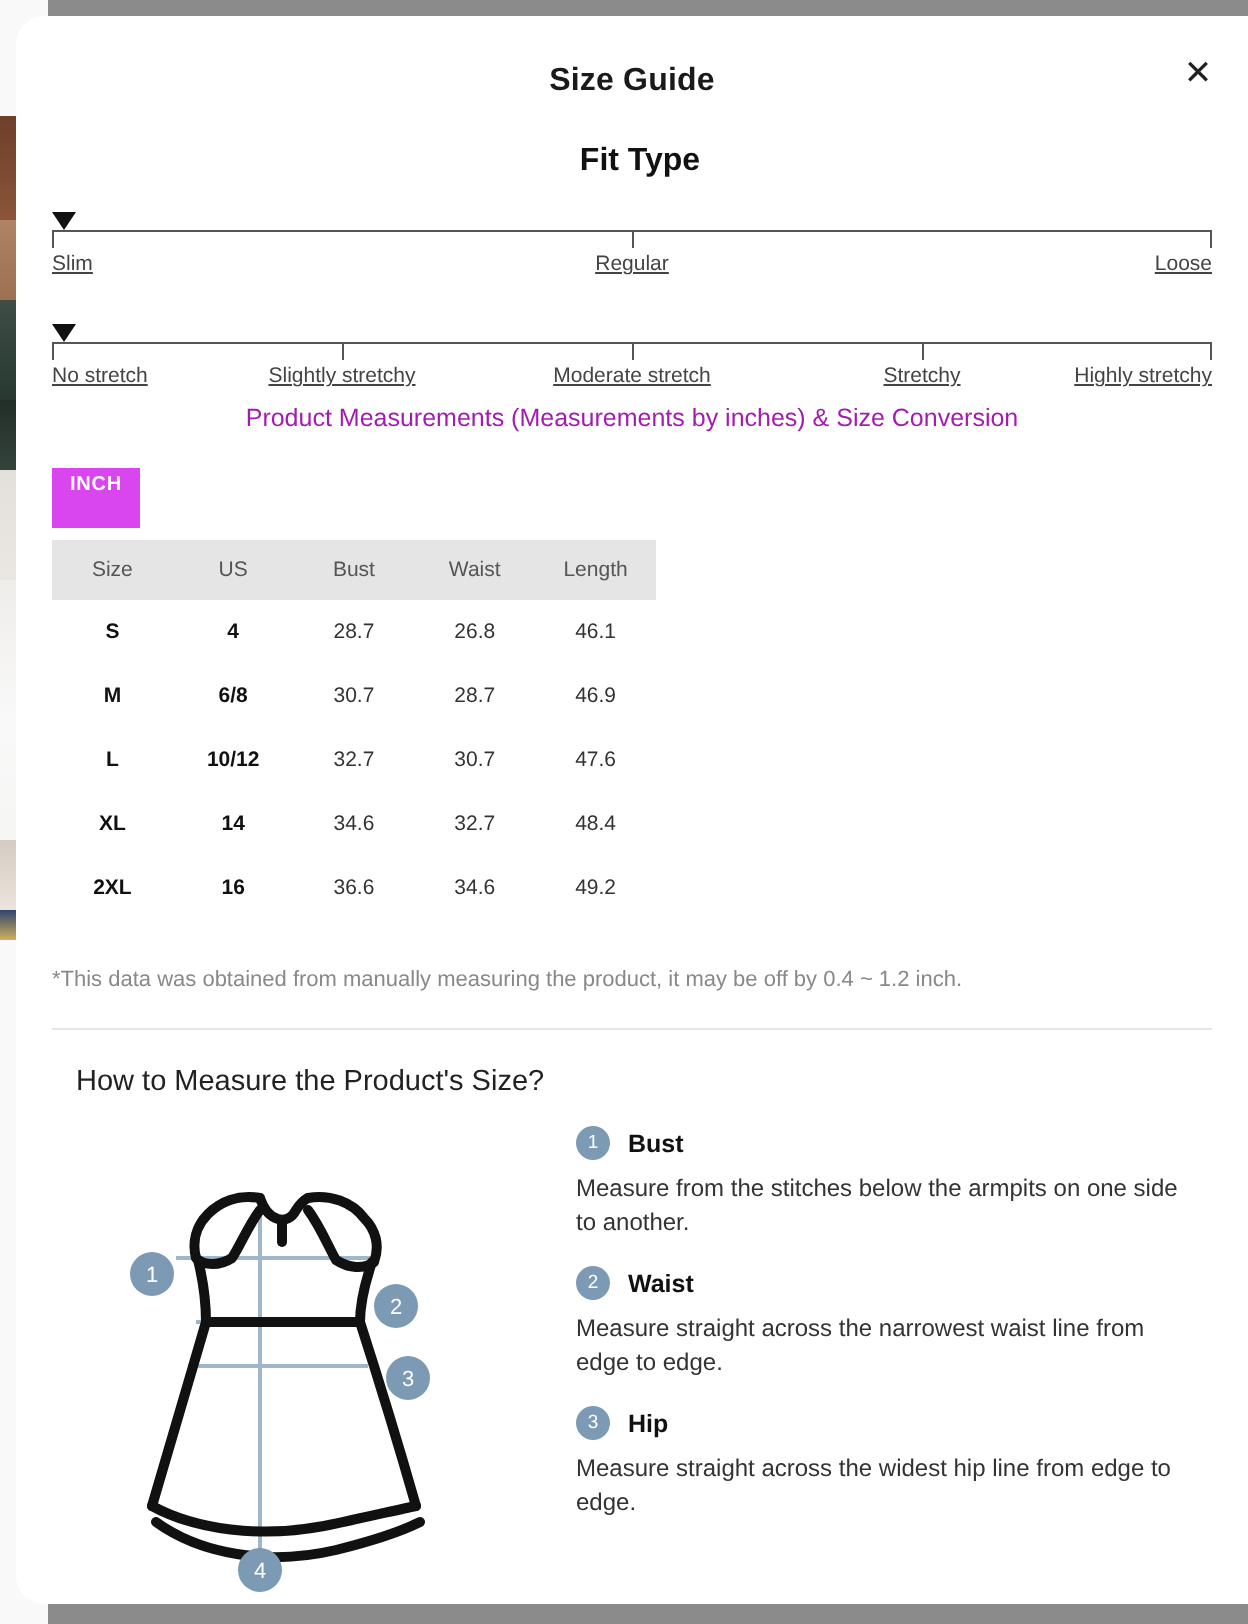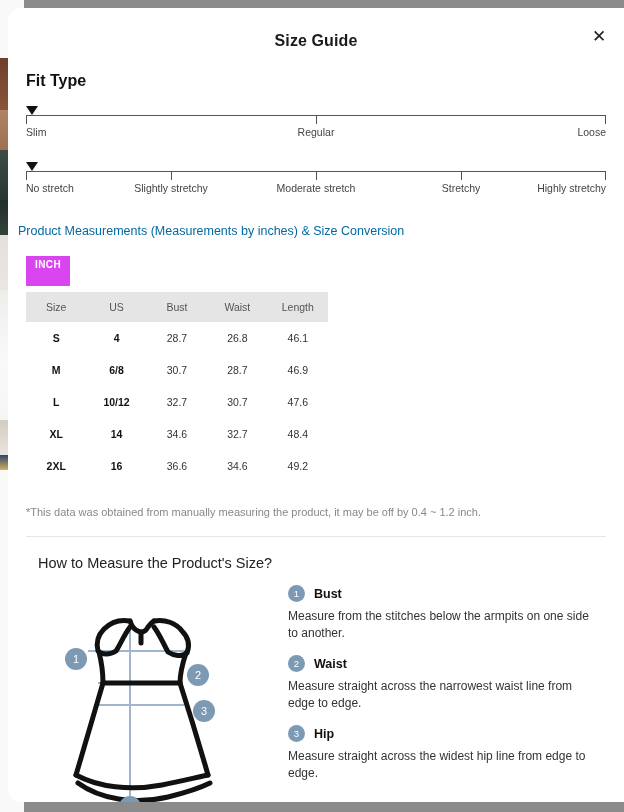--- a/index.html
+++ b/index.html
@@ -83,20 +83,21 @@
   }
 
   .content { padding: 0 10px 0 10px; }
 
   
   .section-heading {
     font-size: 16px;
     font-weight: bold;
     color: #111;
     margin: 22px 0 0 8px;
+    text-align: center;
   }
 
   
   .scale-wrap {
     position: relative;
     margin: 16px 8px 0 8px;
     height: 40px;
   }
   .scale-line {
     position: absolute;
@@ -120,31 +121,31 @@
     border-right: 6px solid transparent;
     border-top: 9px solid #111;
     transform: translateX(-6px);
   }
   .scale-label {
     position: absolute;
     top: 20px;
     font-size: 10.5px;
     color: #444;
     white-space: nowrap;
+    text-decoration: underline;
   }
   .scale-label.start { left: 0; }
   .scale-label.mid   { transform: translateX(-50%); }
   .scale-label.end   { right: 0; }
 
   
   .measure-caption {
-    text-align: left;
+    text-align: center;
     font-size: 12.5px;
-    color: #0369a1;
-    margin-top: 22px;
+    color: #a21caf;
   }
 
   
   .unit-tab {
     display: inline-block;
     margin: 18px 0 0 8px;
     background: #d946ef;
     color: #ffffff;
     font-size: 10px;
     font-weight: bold;

